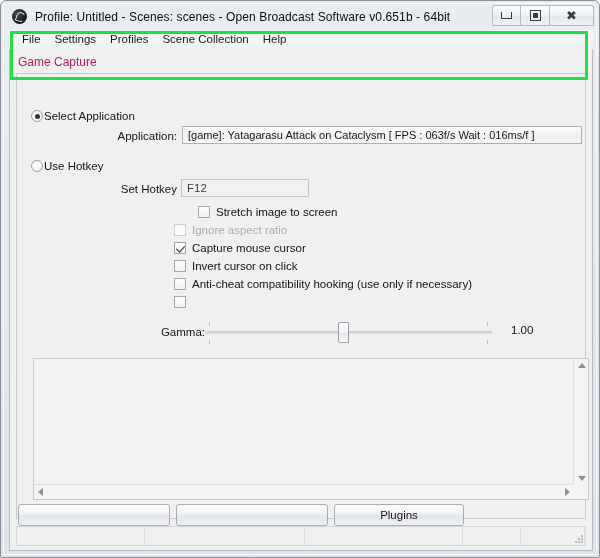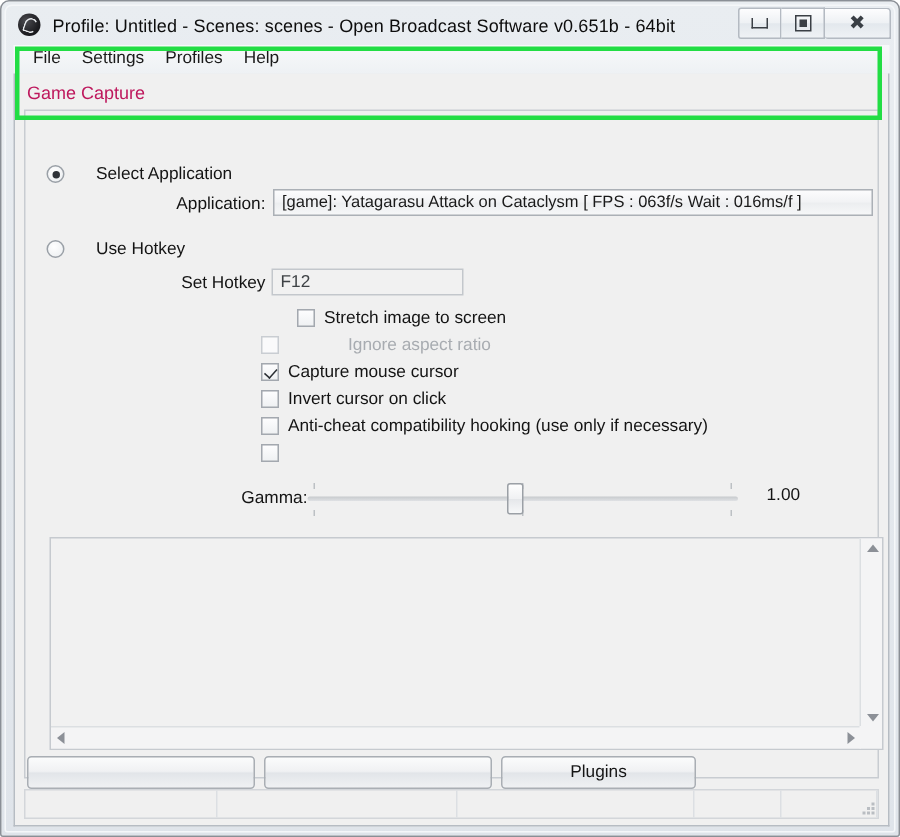--- a/index.html
+++ b/index.html
@@ -203,21 +203,21 @@
   }
   .radio.checked::after {
     content: "";
     position: absolute;
     left: 2.5px; top: 2.5px;
     width: 5px; height: 5px;
     border-radius: 50%;
     background: #2f3338;
   }
   .radio-label {
-    margin-left: 21px;
+    margin-left: 1px;
     font-size: 11.5px;
     color: #141414;
     white-space: nowrap;
   }
 
   
   .field-label {
     position: absolute;
     font-size: 11.5px;
     color: #141414;
@@ -440,20 +440,21 @@
       <div class="win-btn">
         <span class="glyph-close">✖</span>
       </div>
     </div>
   </div>
 
   <div class="menubar">
     <div class="menu-item">File</div>
     <div class="menu-item">Settings</div>
     <div class="menu-item">Profiles</div>
+    <div class="menu-item">Scene Collection</div>
     <div class="menu-item">Help</div>
   </div>
 
   <div class="client">
 
     <div class="tab-label">Game Capture</div>
 
     <div class="panel">
 
       <div class="radio-row" style="left:14px; top:36px;">
@@ -469,21 +470,21 @@
         <span class="radio-label">Use Hotkey</span>
       </div>
 
       <div class="field-label" style="left:86px; top:109px; width:74px;">Set Hotkey</div>
       <div class="textfield" style="left:164px; top:105px; width:128px; height:18px;">F12</div>
 
       <div class="check-row" style="left:157px; top:132px;padding-left:24px;">
         <span class="checkbox"></span>
         <span class="check-label">Stretch image to screen</span>
       </div>
-      <div class="check-row" style="left:157px; top:150px;gap:40px;">
+      <div class="check-row" style="left:157px; top:150px;">
         <span class="checkbox disabled"></span>
         <span class="check-label disabled">Ignore aspect ratio</span>
       </div>
       <div class="check-row" style="left:157px; top:168px;">
         <span class="checkbox checked"></span>
         <span class="check-label">Capture mouse cursor</span>
       </div>
       <div class="check-row" style="left:157px; top:186px;">
         <span class="checkbox"></span>
         <span class="check-label">Invert cursor on click</span>

